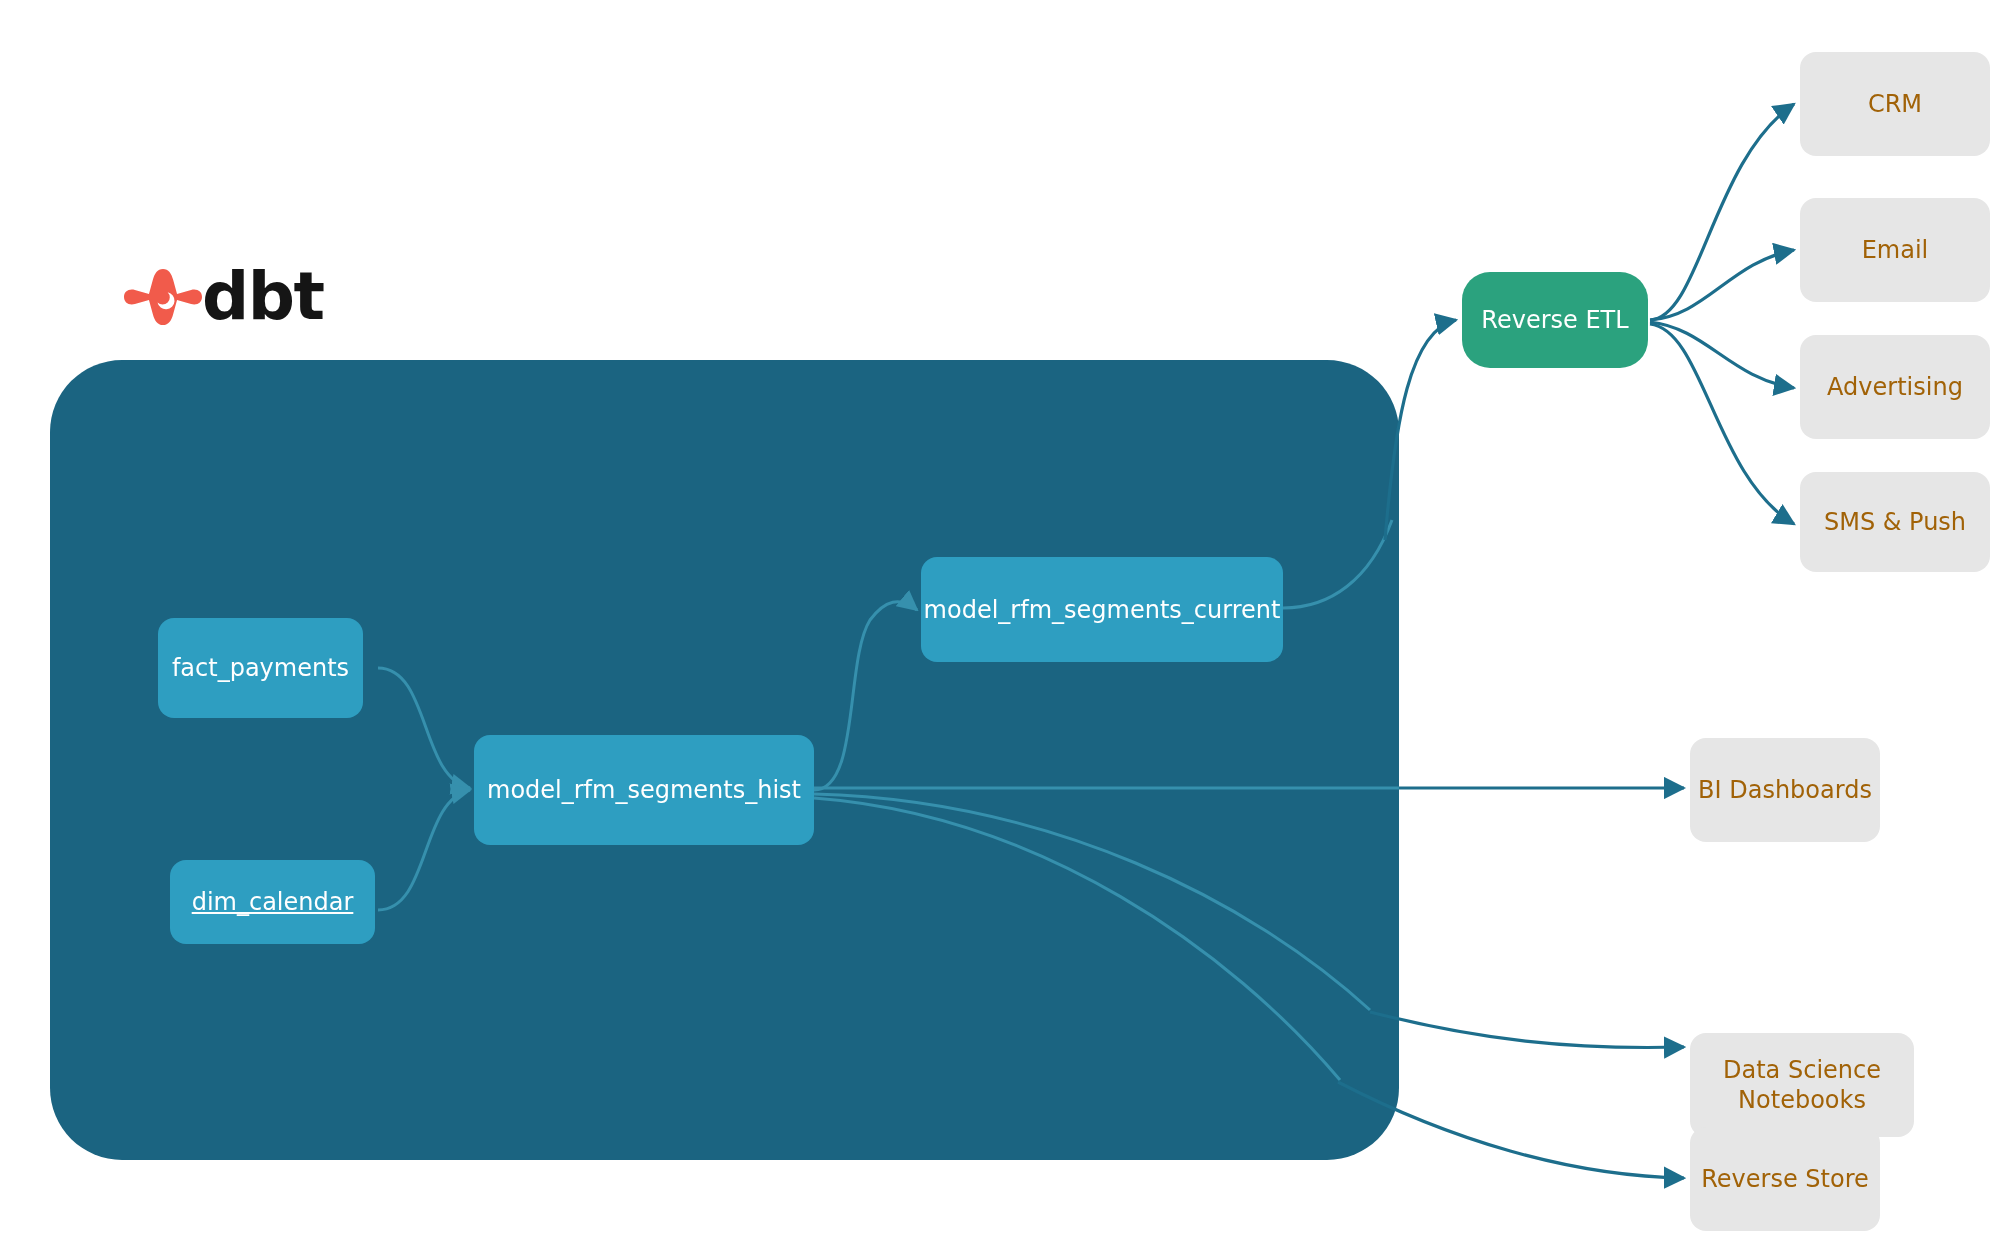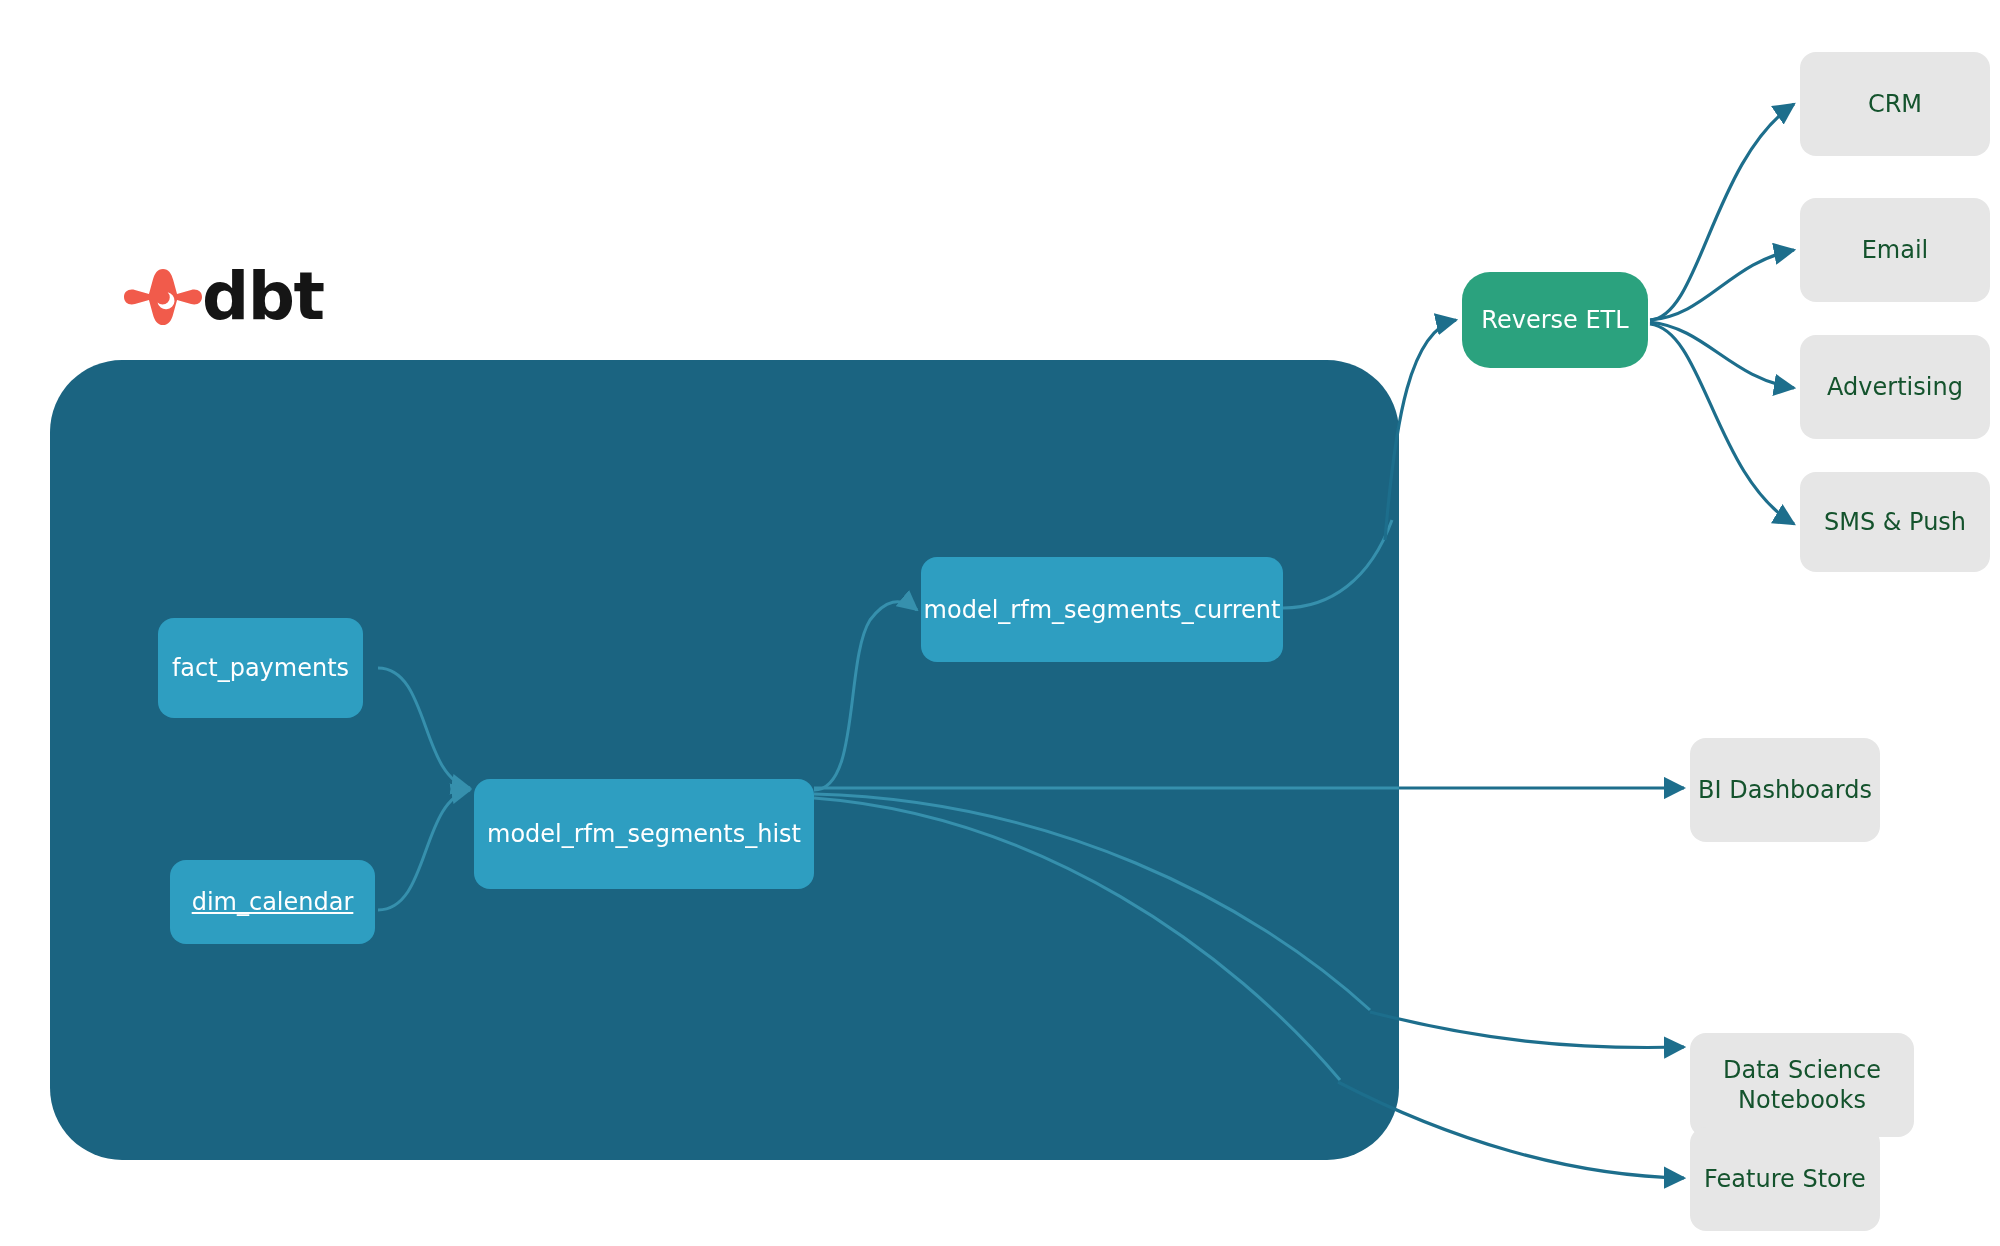--- a/index.html
+++ b/index.html
@@ -65,28 +65,28 @@
     padding: 0 35px;
   }
   .node-reverse-etl {
     background: #2ba27e;
     color: #ffffff;
     border-radius: 16px;
     font-size: 24px;
   }
   .node-consumer {
     background: #e6e6e6;
-    color: #14532d;
+    color: #a16207;
     border-radius: 16px;
     font-size: 24px;
   }
 
   #node-fact-payments        { left: 158px;  top: 618px;  width: 205px; height: 100px; }
   #node-dim-calendar         { left: 170px;  top: 860px;  width: 205px; height: 84px; text-decoration: underline; }
-  #node-rfm-hist             { left: 474px;  top: 735px;  width: 340px; height: 110px; margin-top: 44px; }
+  #node-rfm-hist             { left: 474px;  top: 735px;  width: 340px; height: 110px; }
   #node-rfm-current          { left: 921px;  top: 557px;  width: 362px; height: 105px; }
 
   #node-reverse-etl          { left: 1462px; top: 272px;  width: 186px; height: 96px; border-radius: 28px; }
 
   #node-crm                  { left: 1800px; top: 52px;   width: 190px; height: 104px; }
   #node-email                { left: 1800px; top: 198px;  width: 190px; height: 104px; }
   #node-advertising          { left: 1800px; top: 335px;  width: 190px; height: 104px; }
   #node-sms-push             { left: 1800px; top: 472px;  width: 190px; height: 100px; }
 
   #node-bi-dashboards        { left: 1690px; top: 738px;  width: 190px; height: 104px; }
@@ -212,17 +212,17 @@
     </div>
 
     <div class="node node-consumer" id="node-ds-notebooks">
       <span>
         <span>Data Science</span><br>
         <span>Notebooks</span>
       </span>
     </div>
 
     <div class="node node-consumer" id="node-feature-store">
-      <span>Feature Store</span>
+      <span>Reverse Store</span>
     </div>
 
   </div>
 </div>
 
 </body></html>

